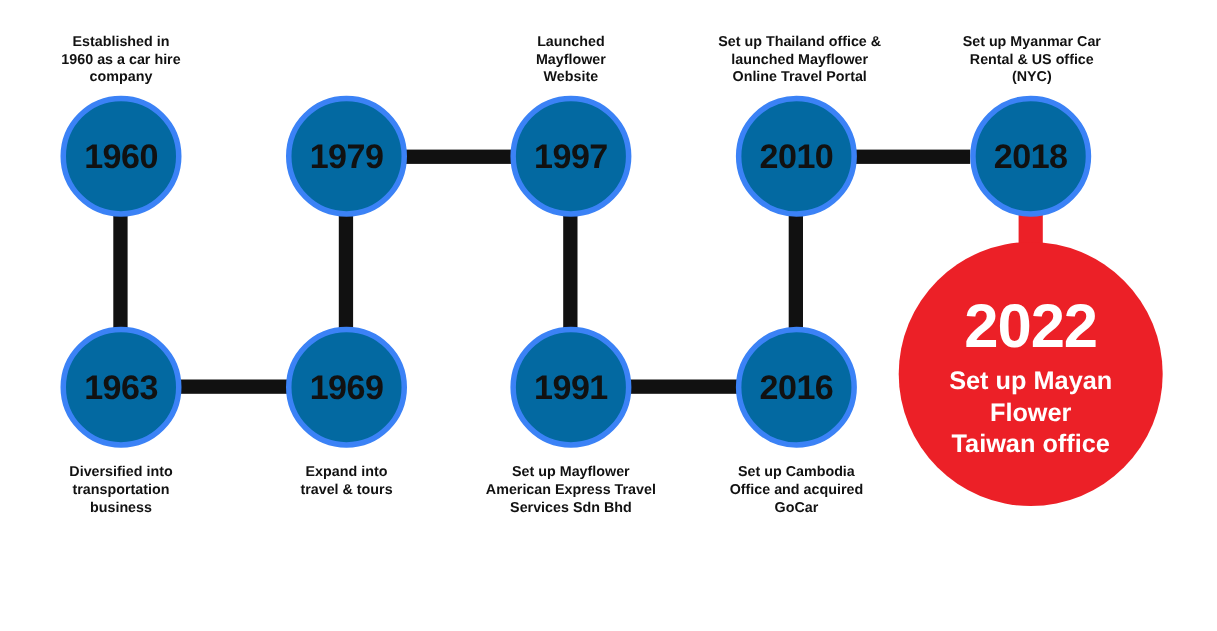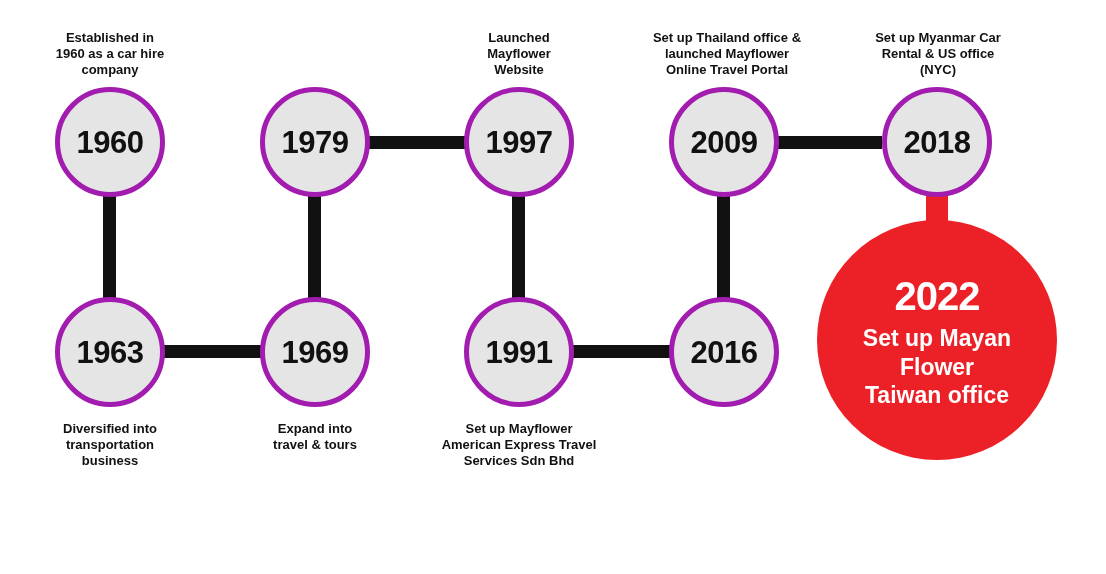--- a/index.html
+++ b/index.html
@@ -41,40 +41,40 @@
     box-sizing: border-box;
     border-radius: 50%;
     display: flex;
     align-items: center;
     justify-content: center;
     flex-direction: column;
   }
   .node.outline {
     width: 110px;
     height: 110px;
-    background: #e5e5e5;
-    border: 5px solid #a21caf;
+    background: #0369a1;
+    border: 5px solid #3b82f6;
   }
   .node.outline .node-year {
     font-size: 31px;
     font-weight: 700;
     color: #111111;
     letter-spacing: -0.5px;
     line-height: 1;
   }
 
   .node.filled {
     width: 240px;
     height: 240px;
     background: #ec2027;
     border: none;
     padding-top: 6px;
   }
   .node.filled .node-year {
-    font-size: 40px;
+    font-size: 56px;
     font-weight: 700;
     color: #ffffff;
     letter-spacing: -1px;
     line-height: 1;
   }
   .node.filled .node-caption {
     margin-top: 8px;
     font-size: 23px;
     font-weight: 700;
     color: #ffffff;
@@ -147,26 +147,29 @@
   <div class="node outline" style="left:464px; top:297px;">
     <span class="node-year">1991</span>
   </div>
   <div class="caption below" style="left:424px; top:421px; width:190px;">Set up Mayflower
 American Express Travel
 Services Sdn Bhd</div>
 
   <div class="node outline" style="left:669px; top:297px;">
     <span class="node-year">2016</span>
   </div>
+  <div class="caption below" style="left:634px; top:421px; width:180px;">Set up Cambodia
+Office and acquired
+GoCar</div>
 
   <div class="caption above" style="left:632px; top:30px; width:190px;">Set up Thailand office &amp;
 launched Mayflower
 Online Travel Portal</div>
   <div class="node outline" style="left:669px; top:87px;">
-    <span class="node-year">2009</span>
+    <span class="node-year">2010</span>
   </div>
 
   <div class="caption above" style="left:848px; top:30px; width:180px;">Set up Myanmar Car
 Rental &amp; US office
 (NYC)</div>
   <div class="node outline" style="left:882px; top:87px;">
     <span class="node-year">2018</span>
   </div>
 
   <div class="node filled" style="left:817px; top:220px;">

